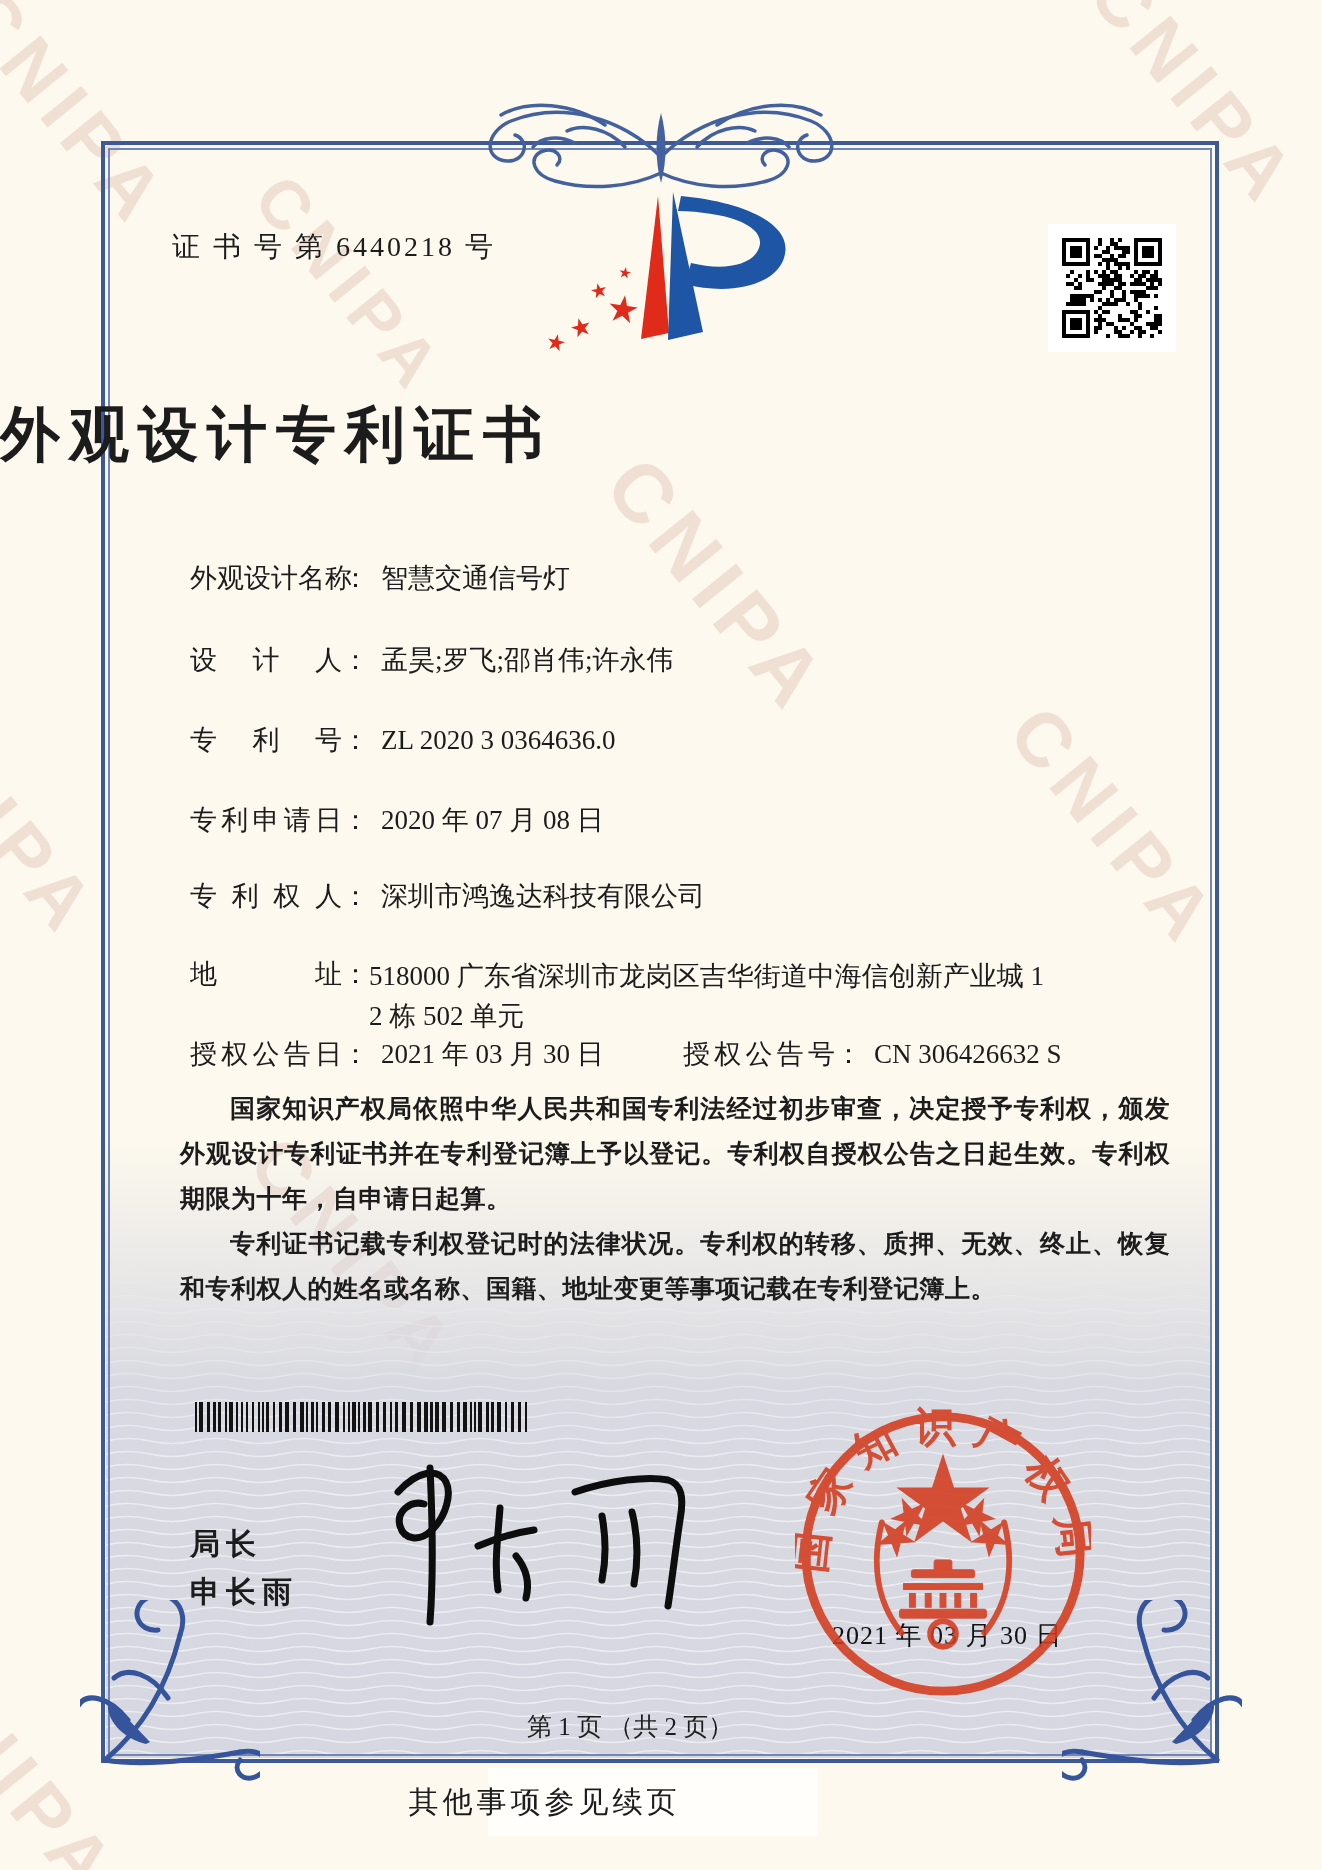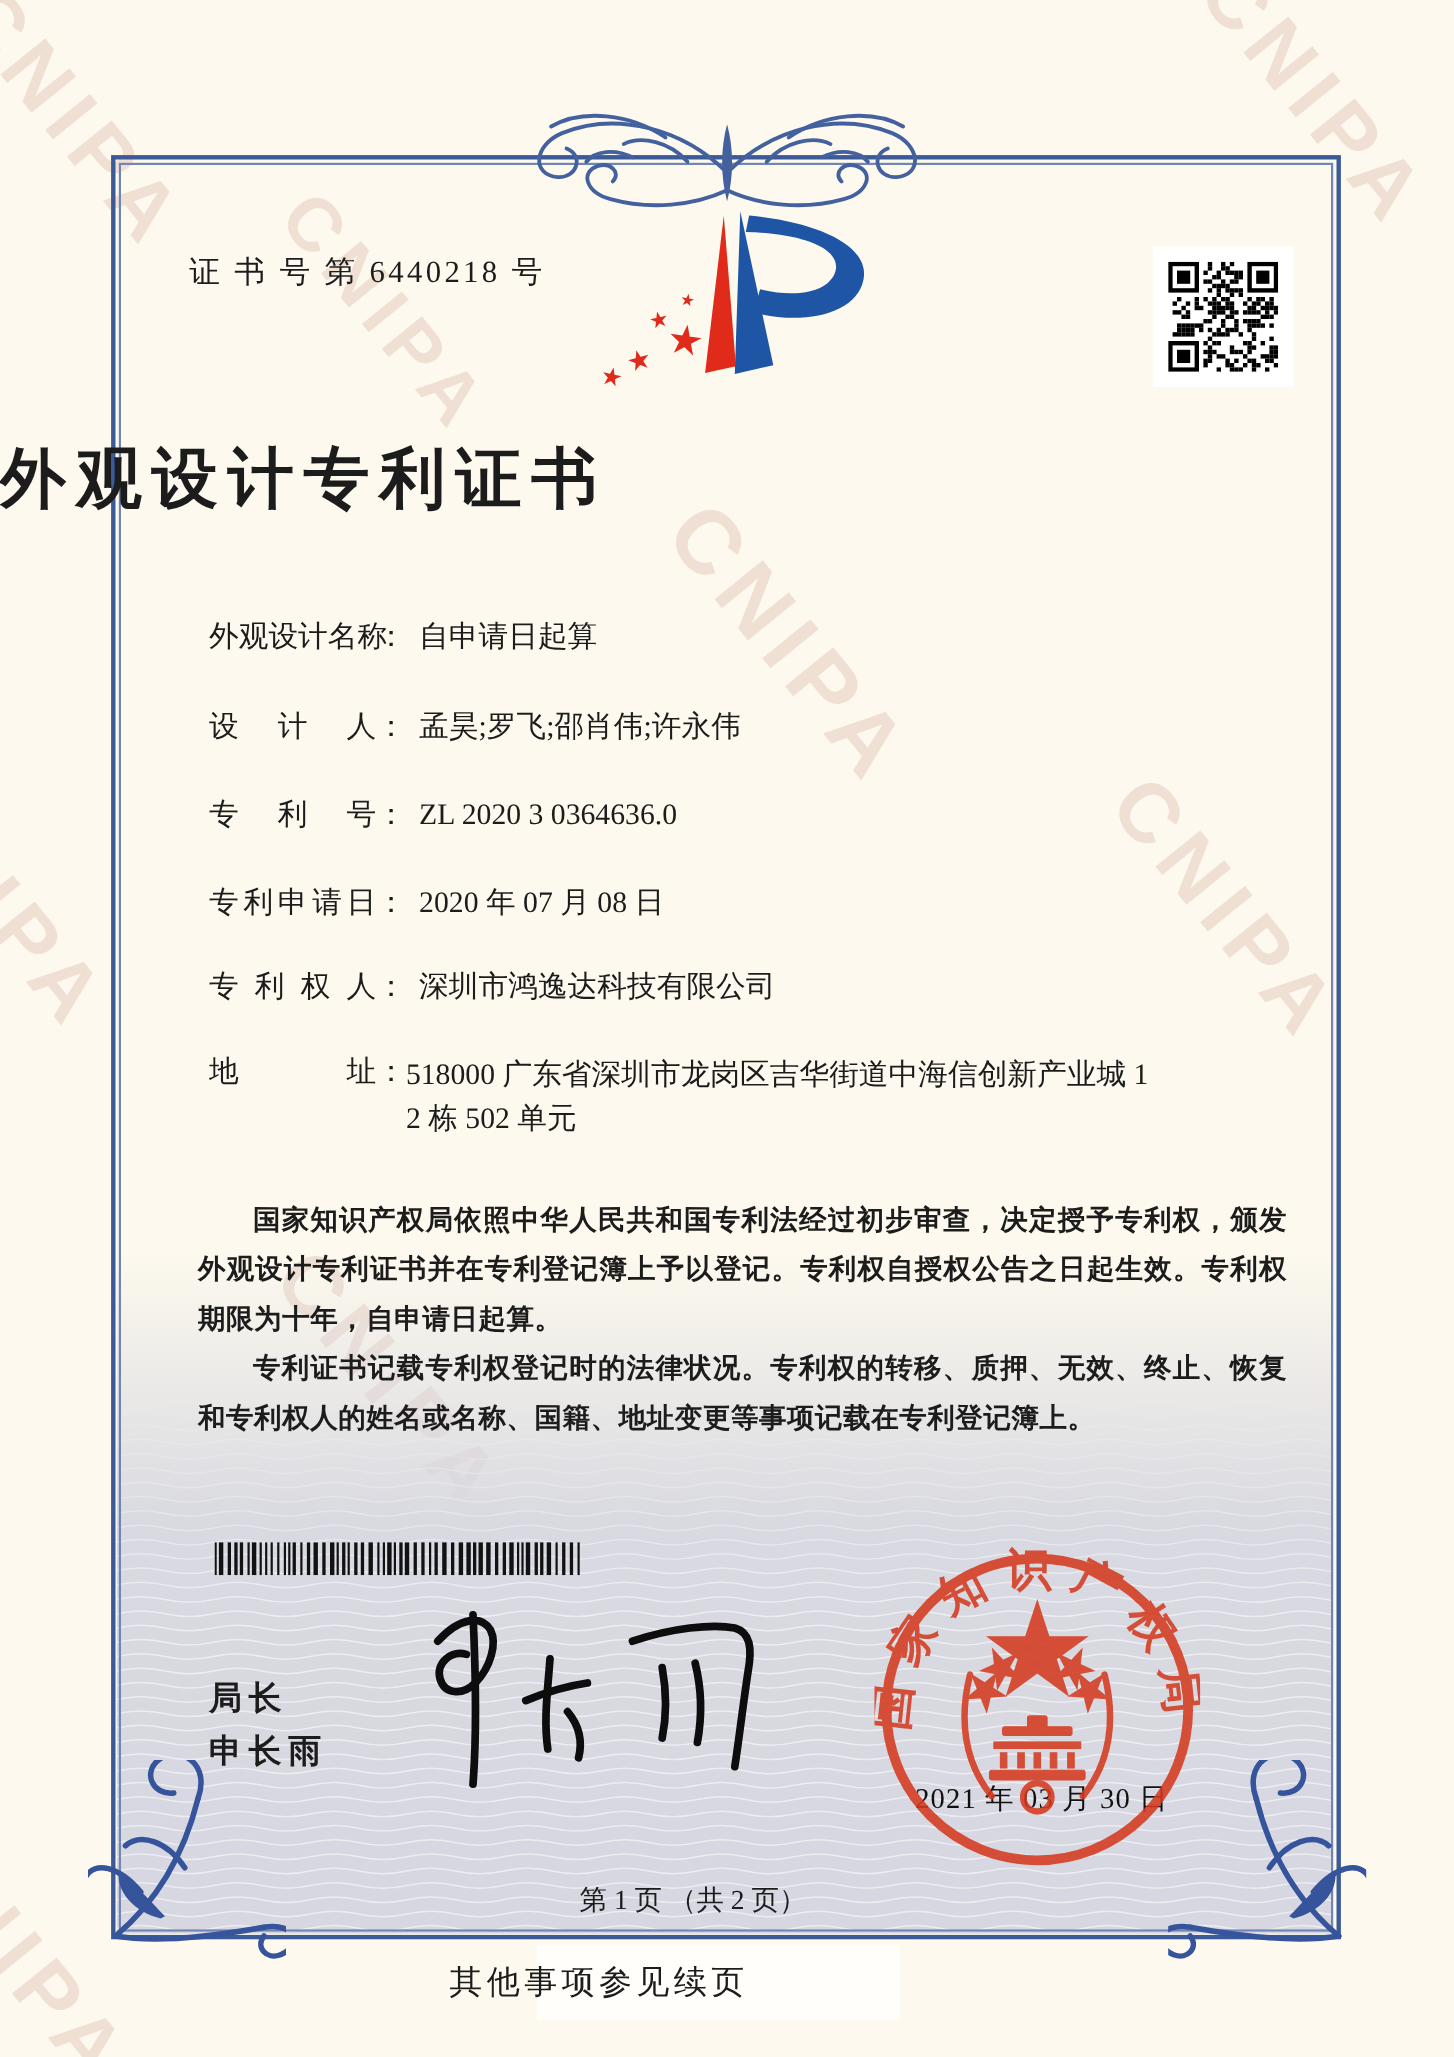--- a/index.html
+++ b/index.html
@@ -381,36 +381,42 @@
         <rect x="20" y="2" width="3" height="3" fill="#000"></rect>
         <rect x="0" y="18" width="7" height="7" fill="#000"></rect>
         <rect x="1" y="19" width="5" height="5" fill="#fff"></rect>
         <rect x="2" y="20" width="3" height="3" fill="#000"></rect>
       </svg>
   </div>
 
   <div class="title">外观设计专利证书</div>
 
   <div class="frow" style="top:560px">
-    <span class="flabel">外观设计名称</span><span>：</span><span class="fval">自申请日起算</span>
+    <span class="flabel">外观设计名称</span><span>：</span><span class="fval">智慧交通信号灯</span>
   </div>
   <div class="frow" style="top:642px">
     <span class="flabel">设计人</span><span>：</span><span class="fval">孟昊;罗飞;邵肖伟;许永伟</span>
   </div>
   <div class="frow" style="top:722px">
     <span class="flabel">专利号</span><span>：</span><span class="fval">ZL 2020 3 0364636.0</span>
   </div>
   <div class="frow" style="top:802px">
     <span class="flabel">专利申请日</span><span>：</span><span class="fval">2020 年 07 月 08 日</span>
   </div>
   <div class="frow" style="top:878px">
     <span class="flabel">专利权人</span><span>：</span><span class="fval">深圳市鸿逸达科技有限公司</span>
   </div>
   <div class="frow" style="top:956px">
     <span class="flabel">地址</span><span>：</span><span class="addrval"><span>518000 广东省深圳市龙岗区吉华街道中海信创新产业城 1</span><br><span>2 栋 502 单元</span></span>
+  </div>
+  <div class="frow" style="top:1036px">
+    <span class="flabel">授权公告日</span><span>：</span><span class="fval">2021 年 03 月 30 日</span>
+    <span class="grant2">
+      <span class="flabel">授权公告号</span><span>：</span><span class="fval">CN 306426632 S</span>
+    </span>
   </div>
 
   <div class="paras">
     <p>国家知识产权局依照中华人民共和国专利法经过初步审查，决定授予专利权，颁发外观设计专利证书并在专利登记簿上予以登记。专利权自授权公告之日起生效。专利权期限为十年，自申请日起算。</p>
     <p>专利证书记载专利权登记时的法律状况。专利权的转移、质押、无效、终止、恢复和专利权人的姓名或名称、国籍、地址变更等事项记载在专利登记簿上。</p>
   </div>
 
   <svg class="barcode" id="barcode" width="336" height="30" viewBox="0 0 336 30">
       <rect x="0" y="0" width="2" height="30" fill="#121212"></rect>
       <rect x="4" y="0" width="4" height="30" fill="#121212"></rect>

